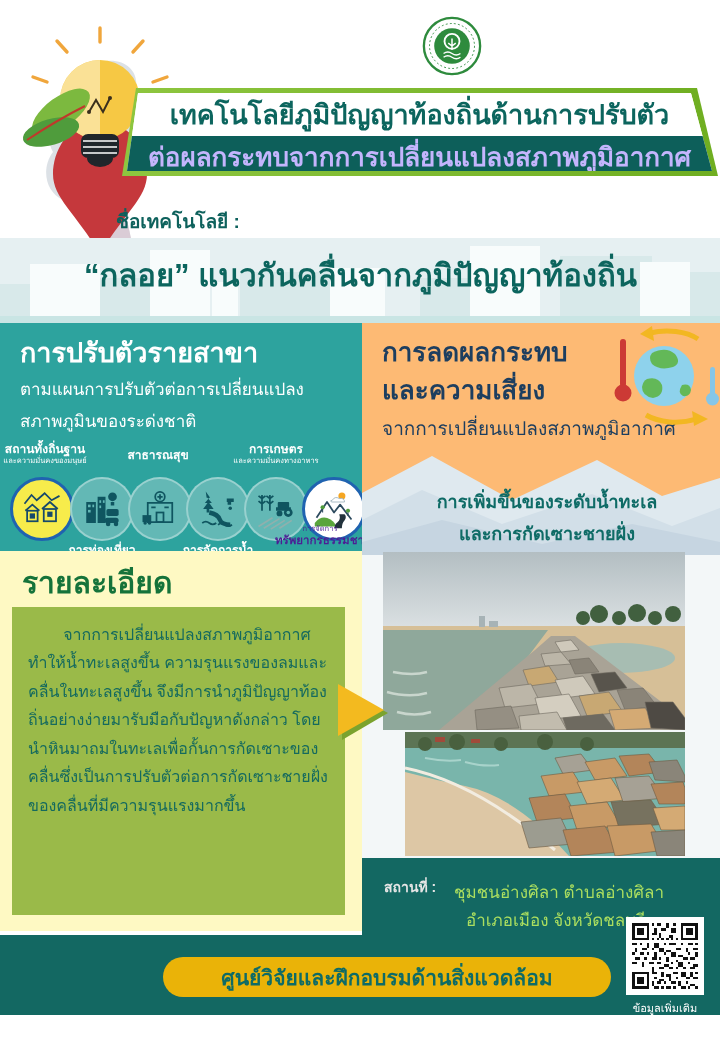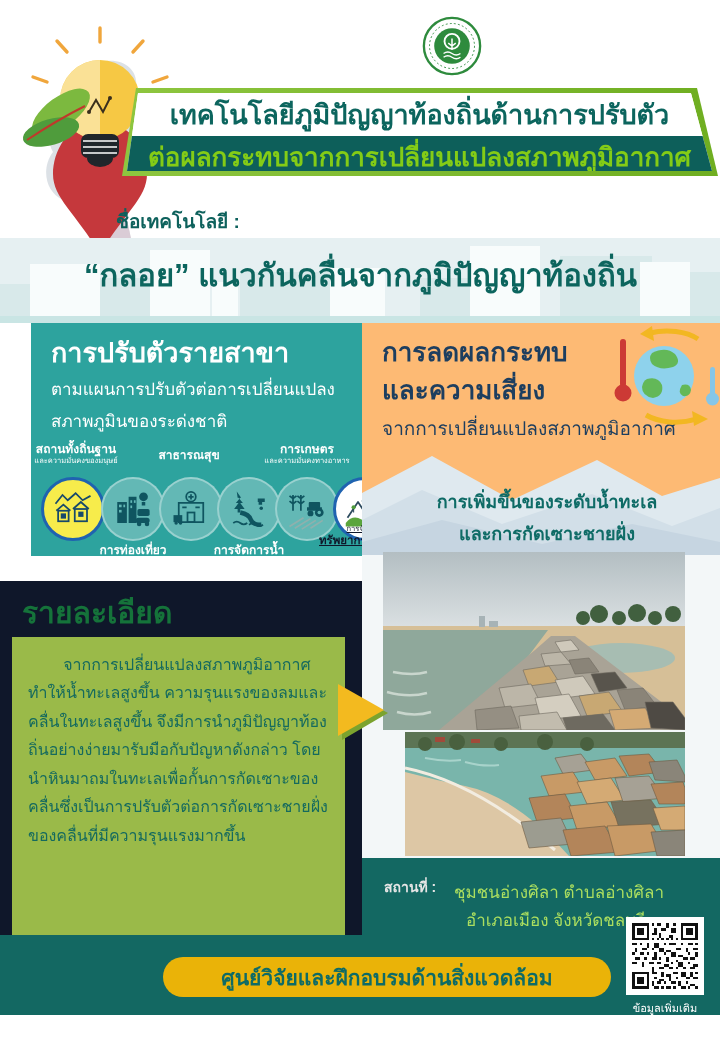--- a/index.html
+++ b/index.html
@@ -20,31 +20,31 @@
 
   
   .banner{position:absolute;left:122px;top:88px;width:596px;height:88px;
           background:linear-gradient(90deg,#8ec63f,#6fae21);
           clip-path:polygon(14px 0,575px 0,100% 100%,0 100%);}
   .banner-in{position:absolute;left:5px;top:5px;right:6px;bottom:5px;background:#ffffff;
           clip-path:polygon(11px 0,96.4% 0,100% 100%,0 100%);display:flex;flex-direction:column;}
   .banner-l1{flex:1;display:flex;align-items:center;justify-content:center;
           color:#0c655e;font-weight:bold;font-size:27px;background:#ffffff;}
   .banner-l2{flex:1;display:flex;align-items:center;justify-content:center;
-          color:#84cc16;font-weight:bold;font-size:26px;background:#0d5f5a;}
+          color:#c4b5fd;font-weight:bold;font-size:26px;background:#0d5f5a;}
 
   
   .tech-label{position:absolute;left:116px;top:206px;color:#0d615c;font-weight:bold;font-size:19px;}
   .skyline{position:absolute;left:0;top:238px;width:720px;height:78px;}
   .tech-name{position:absolute;left:84px;top:250px;width:620px;color:#0c655e;
           font-weight:bold;font-size:31px;}
   .strip{position:absolute;left:0;top:316px;width:720px;height:7px;background:#c9e5e4;}
 
   
-  .adapt{position:absolute;left:0;top:323px;width:362px;height:233px;background:#2da39e;margin-left:31px;}
+  .adapt{position:absolute;left:0;top:323px;width:362px;height:233px;background:#2da39e;}
   .adapt-title{position:absolute;left:20px;top:8px;color:#fff;font-weight:bold;font-size:27px;}
   .adapt-sub1{position:absolute;left:20px;top:52px;color:#fff;font-size:17px;}
   .adapt-sub2{position:absolute;left:20px;top:84px;color:#fff;font-size:17px;}
   .circ{position:absolute;top:154px;width:64px;height:64px;border-radius:50%;
         display:flex;align-items:center;justify-content:center;border:2px solid rgba(255,255,255,.35);
         background:#63b8b5;}
   .circ svg{width:42px;height:42px;}
   .circ.hl{border:3px solid #1f63b0;}
   .c1{left:10px;background:#f7ec4b;}
   .c2{left:70px;}
@@ -53,36 +53,36 @@
   .c5{left:244px;}
   .c6{left:302px;background:#ffffff;}
   .seclab{position:absolute;color:#ffffff;text-align:center;line-height:1.15;}
   .seclab .big{font-weight:bold;font-size:12px;display:block;}
   .seclab .small{font-size:7.5px;display:block;}
   .lab1{left:0px;top:120px;width:90px;}
   .lab3{left:112px;top:126px;width:92px;}
   .lab5{left:228px;top:120px;width:96px;}
   .lab2{left:56px;top:221px;width:92px;}
   .lab4{left:172px;top:221px;width:92px;}
-  .lab6{left:288px;top:202px;width:90px;color:#0f172a;text-decoration:underline;}
+  .lab6{left:275px;top:202px;width:90px;color:#4c1d95;}
   .lab6 .small{font-size:7.5px;}
   .lab6 .big{font-size:11.5px;}
 
   
   .impact{position:absolute;left:362px;top:323px;width:370px;height:235px;background:#fdba74;overflow:hidden;}
   .impact-t1{position:absolute;left:20px;top:8px;color:#1d3e5f;font-weight:bold;font-size:26px;}
   .impact-t2{position:absolute;left:20px;top:46px;color:#1d3e5f;font-weight:bold;font-size:26px;text-align:center;}
   .impact-sub{position:absolute;left:20px;top:90px;color:#1d3e5f;font-size:19px;}
   .impact-icon{position:absolute;right:8px;top:2px;width:122px;height:102px;}
   .impact-mtn{position:absolute;left:0;bottom:0;width:358px;height:120px;}
   .risk1{position:absolute;left:0;top:164px;width:100%;text-align:center;color:#0e6b66;font-weight:bold;font-size:18px;}
   .risk2{position:absolute;left:0;top:196px;width:100%;text-align:center;color:#0e6b66;font-weight:bold;font-size:18px;}
 
   
-  .details{position:absolute;left:0;top:581px;width:362px;height:380px;background:#0f172a;}
+  .details{position:absolute;left:0;top:551px;width:362px;height:380px;background:#fef9c3;}
   .details-title{position:absolute;left:22px;top:8px;color:#15733a;font-weight:bold;font-size:30px;}
   .details-panel{position:absolute;left:12px;top:56px;width:333px;height:308px;background:#9aba49;
         padding:14px 16px;color:#156a5e;font-size:16px;line-height:1.78;text-indent:2.2em;}
 
   
   .photos-bg{position:absolute;left:362px;top:555px;width:358px;height:303px;background:#f3f7f8;}
   .photo1{position:absolute;left:383px;top:552px;width:302px;height:178px;}
   .photo2{position:absolute;left:405px;top:732px;width:280px;height:124px;}
   .arrow{position:absolute;left:336px;top:680px;width:58px;height:66px;z-index:5;}
 

